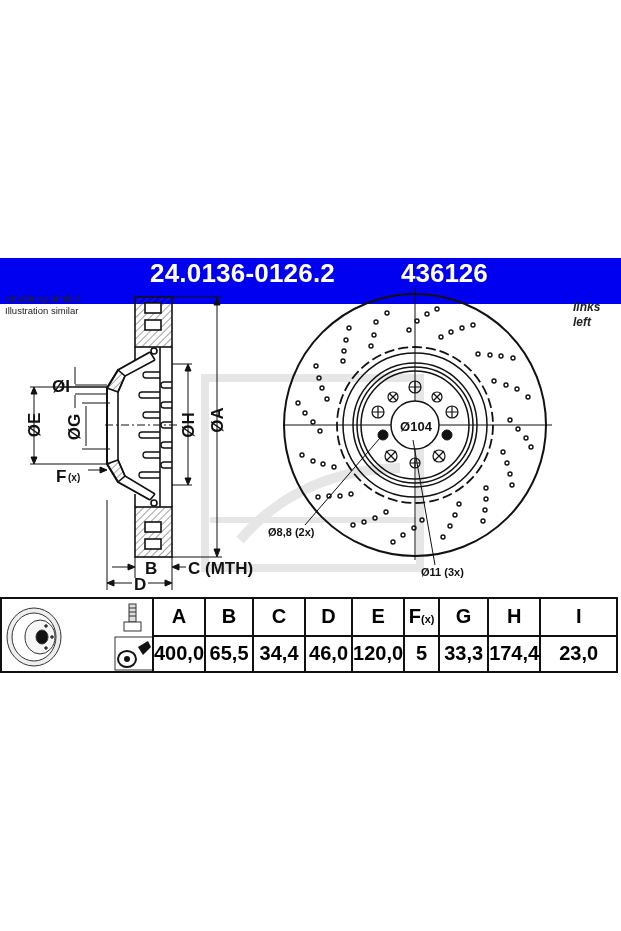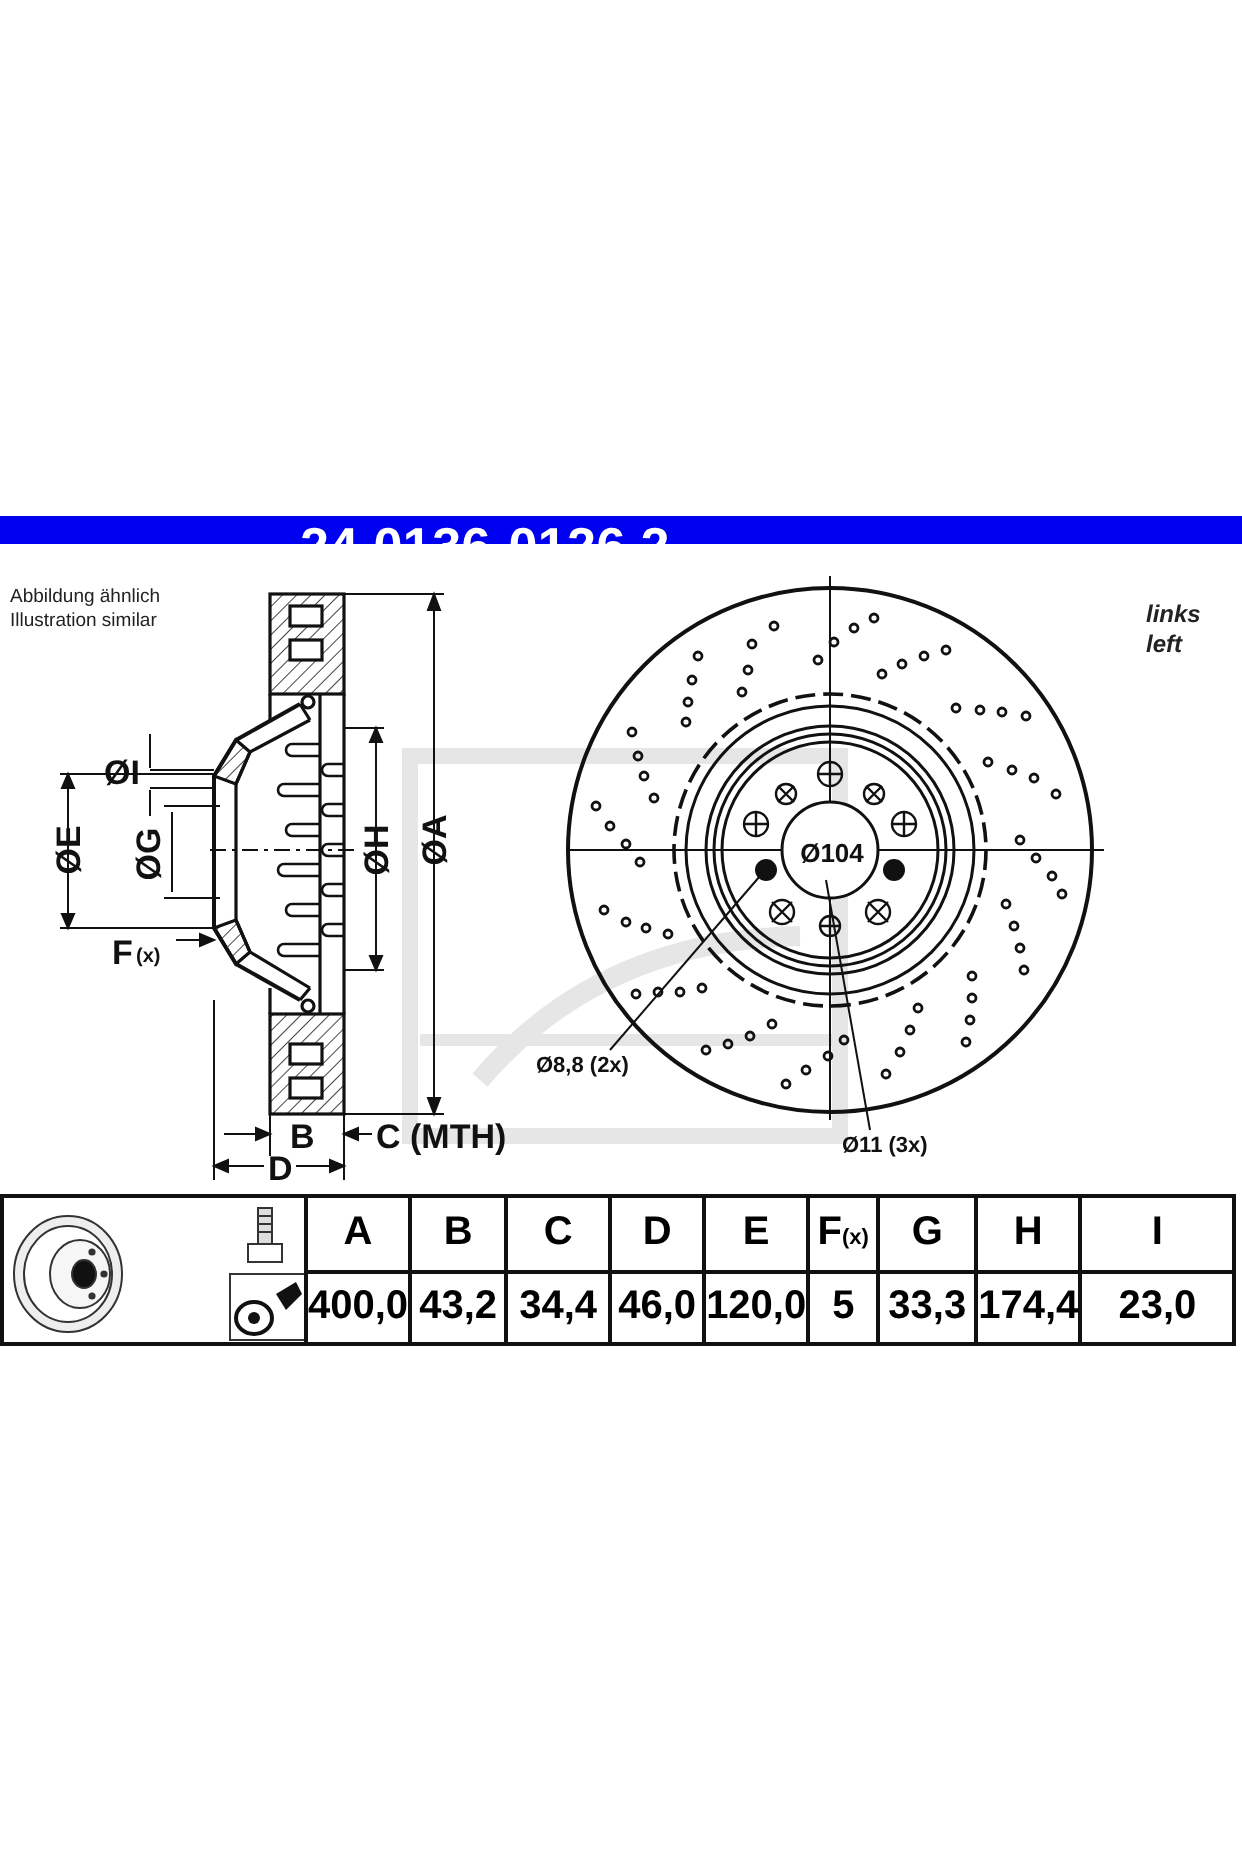--- a/index.html
+++ b/index.html
@@ -1,35 +1,36 @@
 <!DOCTYPE html>
 <html><head>
 <meta charset="utf-8">
 <style>
   html,body{margin:0;padding:0;background:#fff;}
   body{width:621px;height:931px;position:relative;overflow:hidden;font-family:"Liberation Sans",sans-serif;color:#000;}
-  .titlebar{position:absolute;left:0;top:258px;width:621px;height:14px;background:#0000f0;color:#fff;font-weight:bold;font-size:26px;line-height:30px;}
+  .titlebar{position:absolute;left:0;top:258px;width:621px;height:46px;background:#0000f0;color:#fff;font-weight:bold;font-size:26px;line-height:30px;}
   .titlebar .pn{position:absolute;left:150px;top:0;letter-spacing:0.2px;}
   .titlebar .no{position:absolute;left:401px;top:0;}
   .note{position:absolute;left:5px;top:293px;font-size:9.5px;font-weight:normal;line-height:12px;color:#222;}
   .side{position:absolute;left:573px;top:300px;font-size:12px;font-weight:bold;line-height:15px;color:#222;font-style:italic;}
   svg.drawing{position:absolute;left:0;top:288px;}
   .spec{position:absolute;left:0;top:597px;width:621px;height:76px;}
   table.specs{position:absolute;left:152px;top:0;border-collapse:collapse;height:76px;}
   table.specs td{border:2px solid #111;text-align:center;font-weight:bold;padding:0;}
   table.specs tr.h td{font-size:20px;height:35px;}
   table.specs tr.v td{font-size:20px;height:34px;}
   .sub{font-size:11px;}
   .thumbbox{position:absolute;left:0;top:0;width:152px;height:72px;border:2px solid #111;border-right:none;box-sizing:content-box;}
 </style>
 </head>
 <body>
 
 <div class="titlebar">
   <span class="pn">24.0136-0126.2</span>
+  <span class="no">436126</span>
 </div>
 
 <div class="note">
   <div>Abbildung ähnlich</div>
   <div>Illustration similar</div>
 </div>
 
 <div class="side">
   <div>links</div>
   <div>left</div>
@@ -287,21 +288,21 @@
       <td style="width:50px"><span>C</span></td>
       <td style="width:45px"><span>D</span></td>
       <td style="width:47px"><span>E</span></td>
       <td style="width:33px"><span>F</span><span class="sub">(x)</span></td>
       <td style="width:47px"><span>G</span></td>
       <td style="width:48px"><span>H</span></td>
       <td style="width:75px"><span>I</span></td>
     </tr>
     <tr class="v">
       <td>400,0</td>
-      <td>43,2</td>
+      <td>65,5</td>
       <td>34,4</td>
       <td>46,0</td>
       <td>120,0</td>
       <td>5</td>
       <td>33,3</td>
       <td>174,4</td>
       <td>23,0</td>
     </tr>
   </tbody>
     </table>

